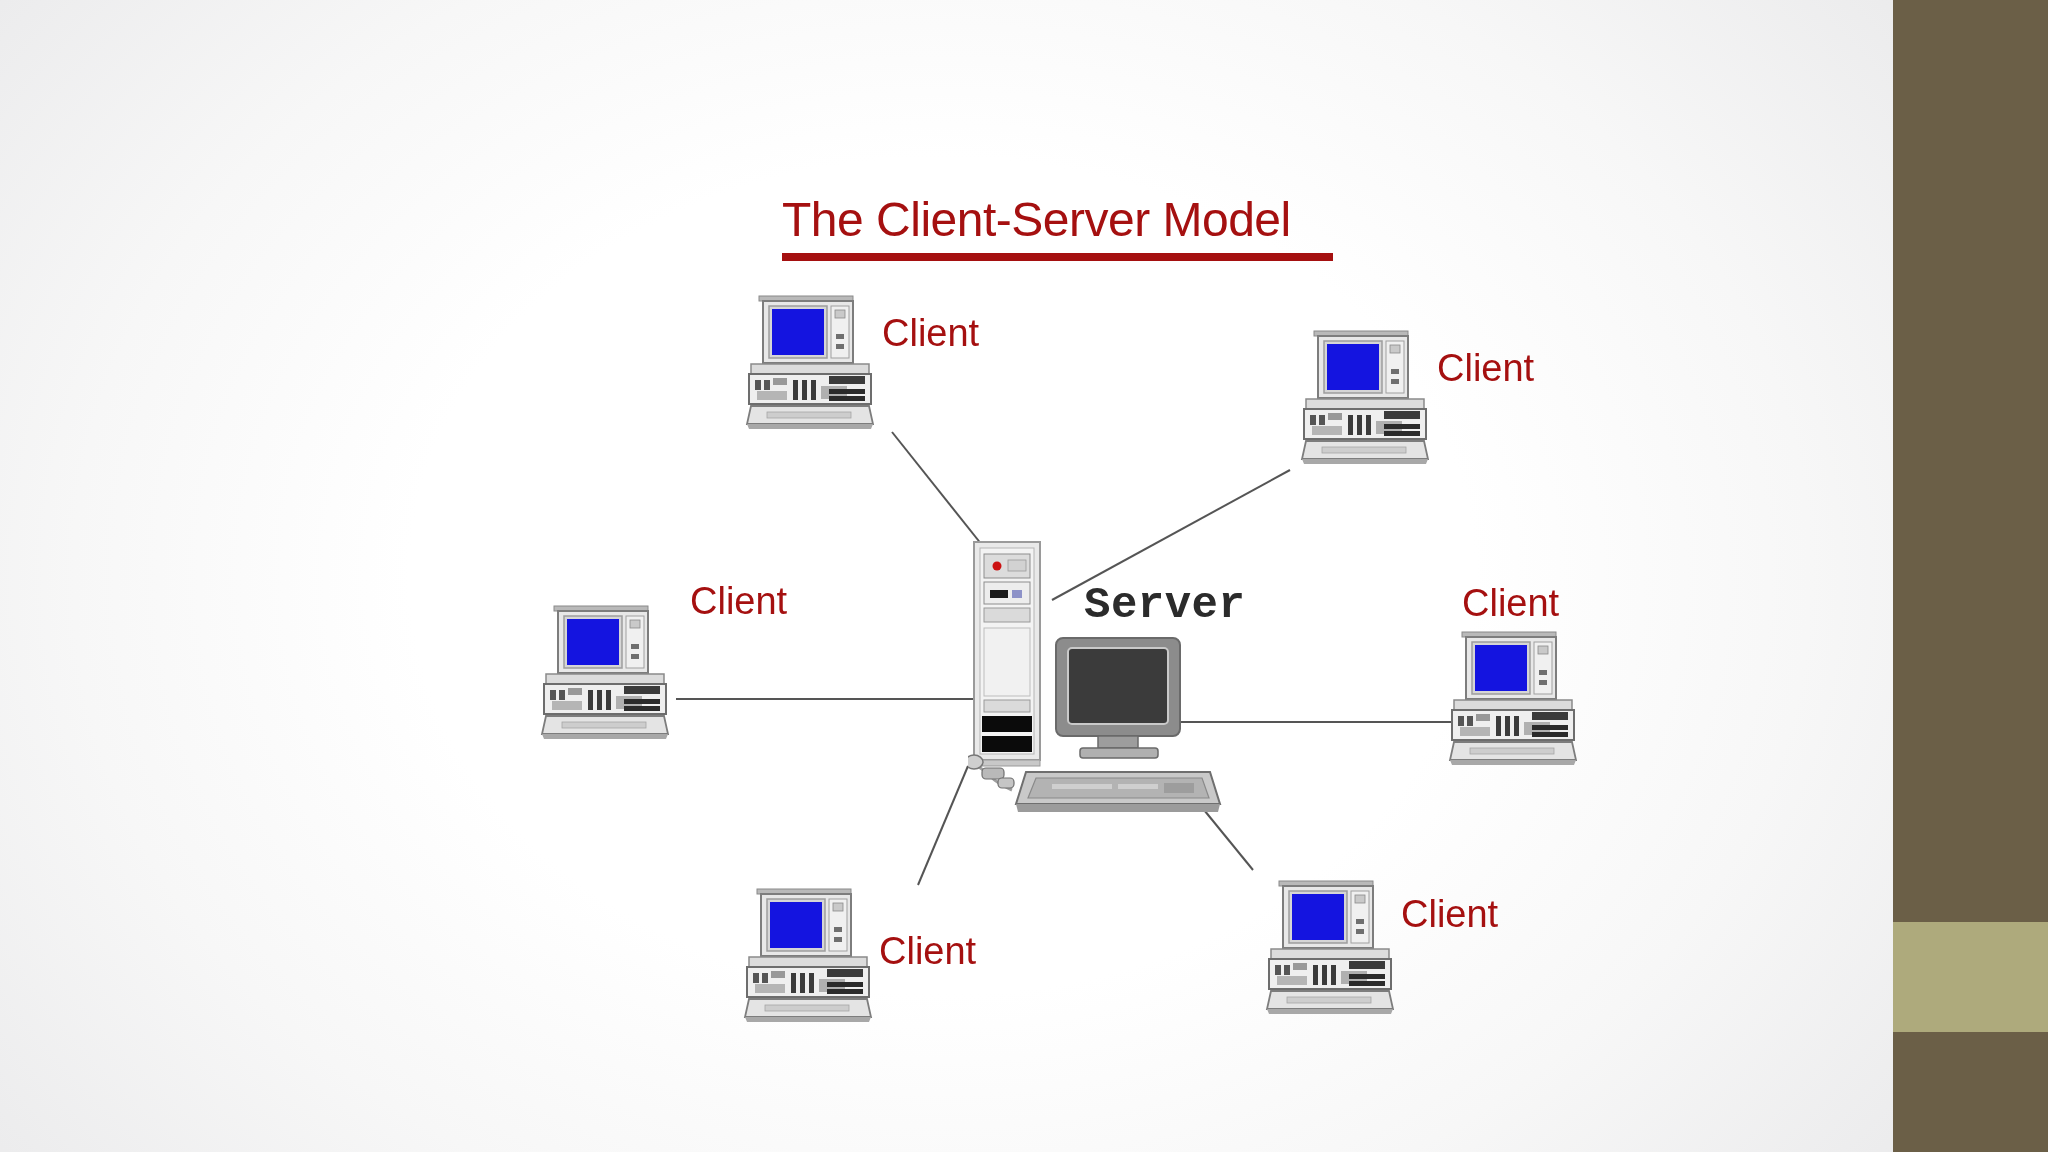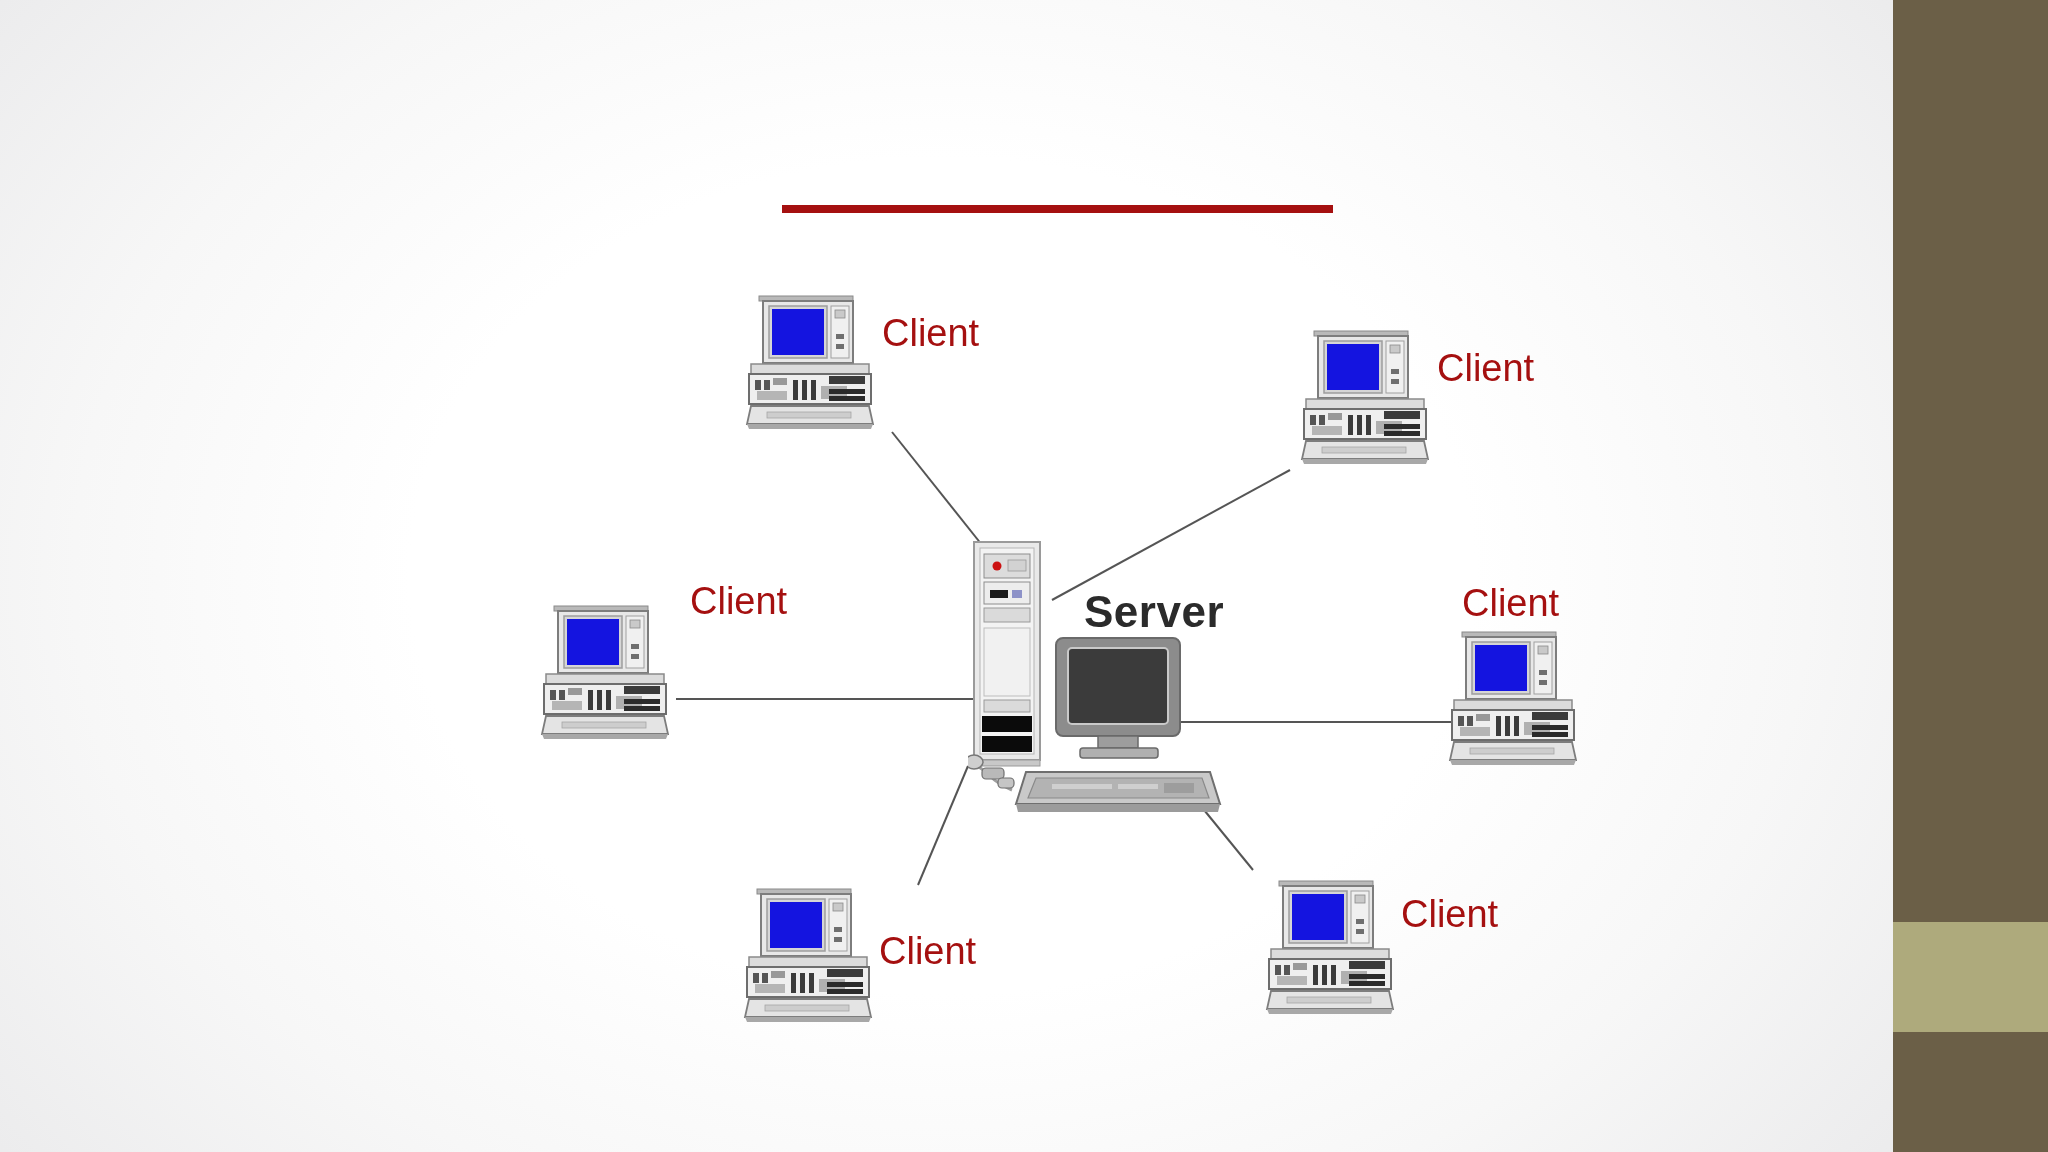--- a/index.html
+++ b/index.html
@@ -74,20 +74,21 @@
 
 <div id="slide">
 
   <div class="rail">
     <div class="rail-seg rail-dark1"></div>
     <div class="rail-seg rail-khaki"></div>
     <div class="rail-seg rail-dark2"></div>
   </div>
 
   <div id="title-block">
+    <div id="title-text">The Client-Server Model</div>
     <div id="title-underline"></div>
   </div>
 
   <svg id="wires" viewBox="0 0 2048 1152" preserveAspectRatio="none">
     <g stroke="#555555" stroke-width="2" fill="none">
 
       <line x1="892" y1="432" x2="982" y2="545"></line>
 
       <line x1="1290" y1="470" x2="1052" y2="600"></line>
 
@@ -139,21 +140,21 @@
 
       <g>
         <polygon points="58,232 242,232 252,264 48,264" fill="#c9c9c9" stroke="#6f6f6f" stroke-width="2"></polygon>
         <polygon points="68,238 234,238 241,258 60,258" fill="#b3b3b3" stroke="#8a8a8a" stroke-width="1.2"></polygon>
         <rect x="84" y="244" width="60" height="5" fill="#cfcfcf"></rect>
         <rect x="150" y="244" width="40" height="5" fill="#cfcfcf"></rect>
         <rect x="196" y="243" width="30" height="10" fill="#9d9d9d"></rect>
         <polygon points="48,264 252,264 250,272 50,272" fill="#9b9b9b"></polygon>
       </g>
     </svg>
-    <div class="srv-label" style="left:116px; top:50px;">Server</div>
+    <div class="srv-label" style="left:116px; top:43px;font-family:Liberation Mono, monospace;">Server</div>
   </div>
 
   <div class="node" style="left:745px; top:292px;">
     <svg width="150" height="140" viewBox="0 0 150 140">
       <rect x="14" y="4" width="94" height="5" fill="#b9b9b9" stroke="#8a8a8a" stroke-width="1"></rect>
       <rect x="18" y="9" width="90" height="62" fill="#e8e8e8" stroke="#7d7d7d" stroke-width="2"></rect>
       <rect x="24" y="14" width="58" height="52" fill="#d6d6d6" stroke="#9d9d9d" stroke-width="1.5"></rect>
       <rect x="27" y="17" width="52" height="46" fill="#1414e0"></rect>
       <rect x="86" y="14" width="18" height="52" fill="#f0f0f0" stroke="#a0a0a0" stroke-width="1"></rect>
       <rect x="90" y="18" width="10" height="8" fill="#c9c9c9" stroke="#8a8a8a" stroke-width="0.8"></rect>

